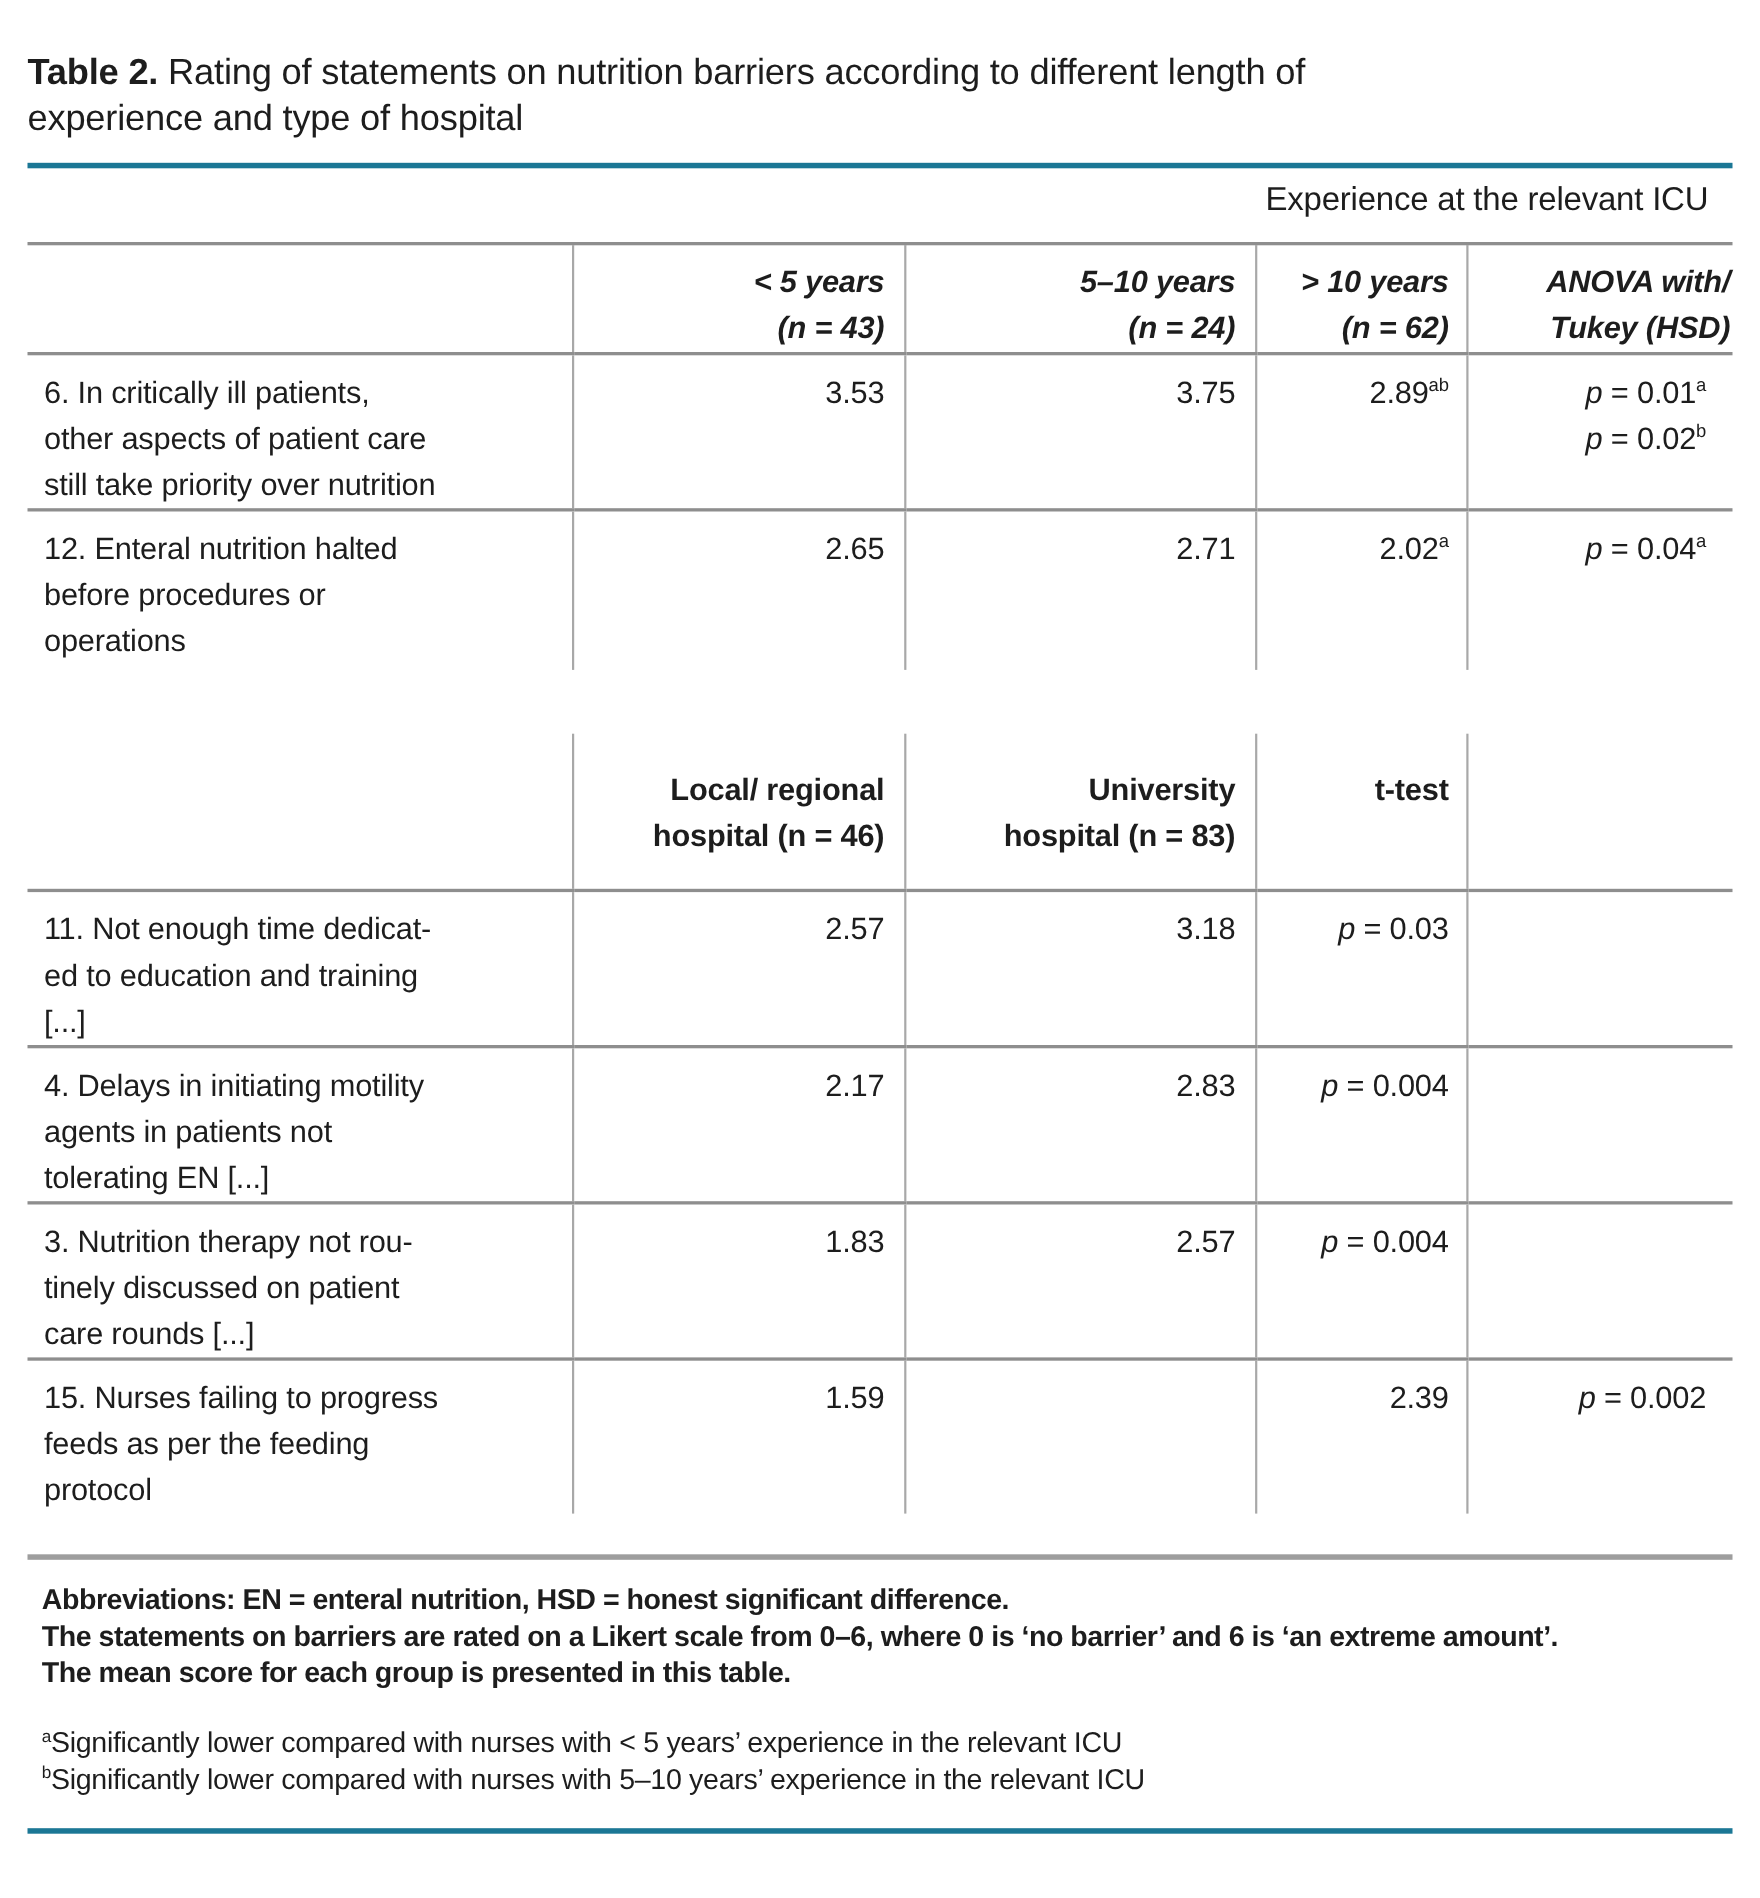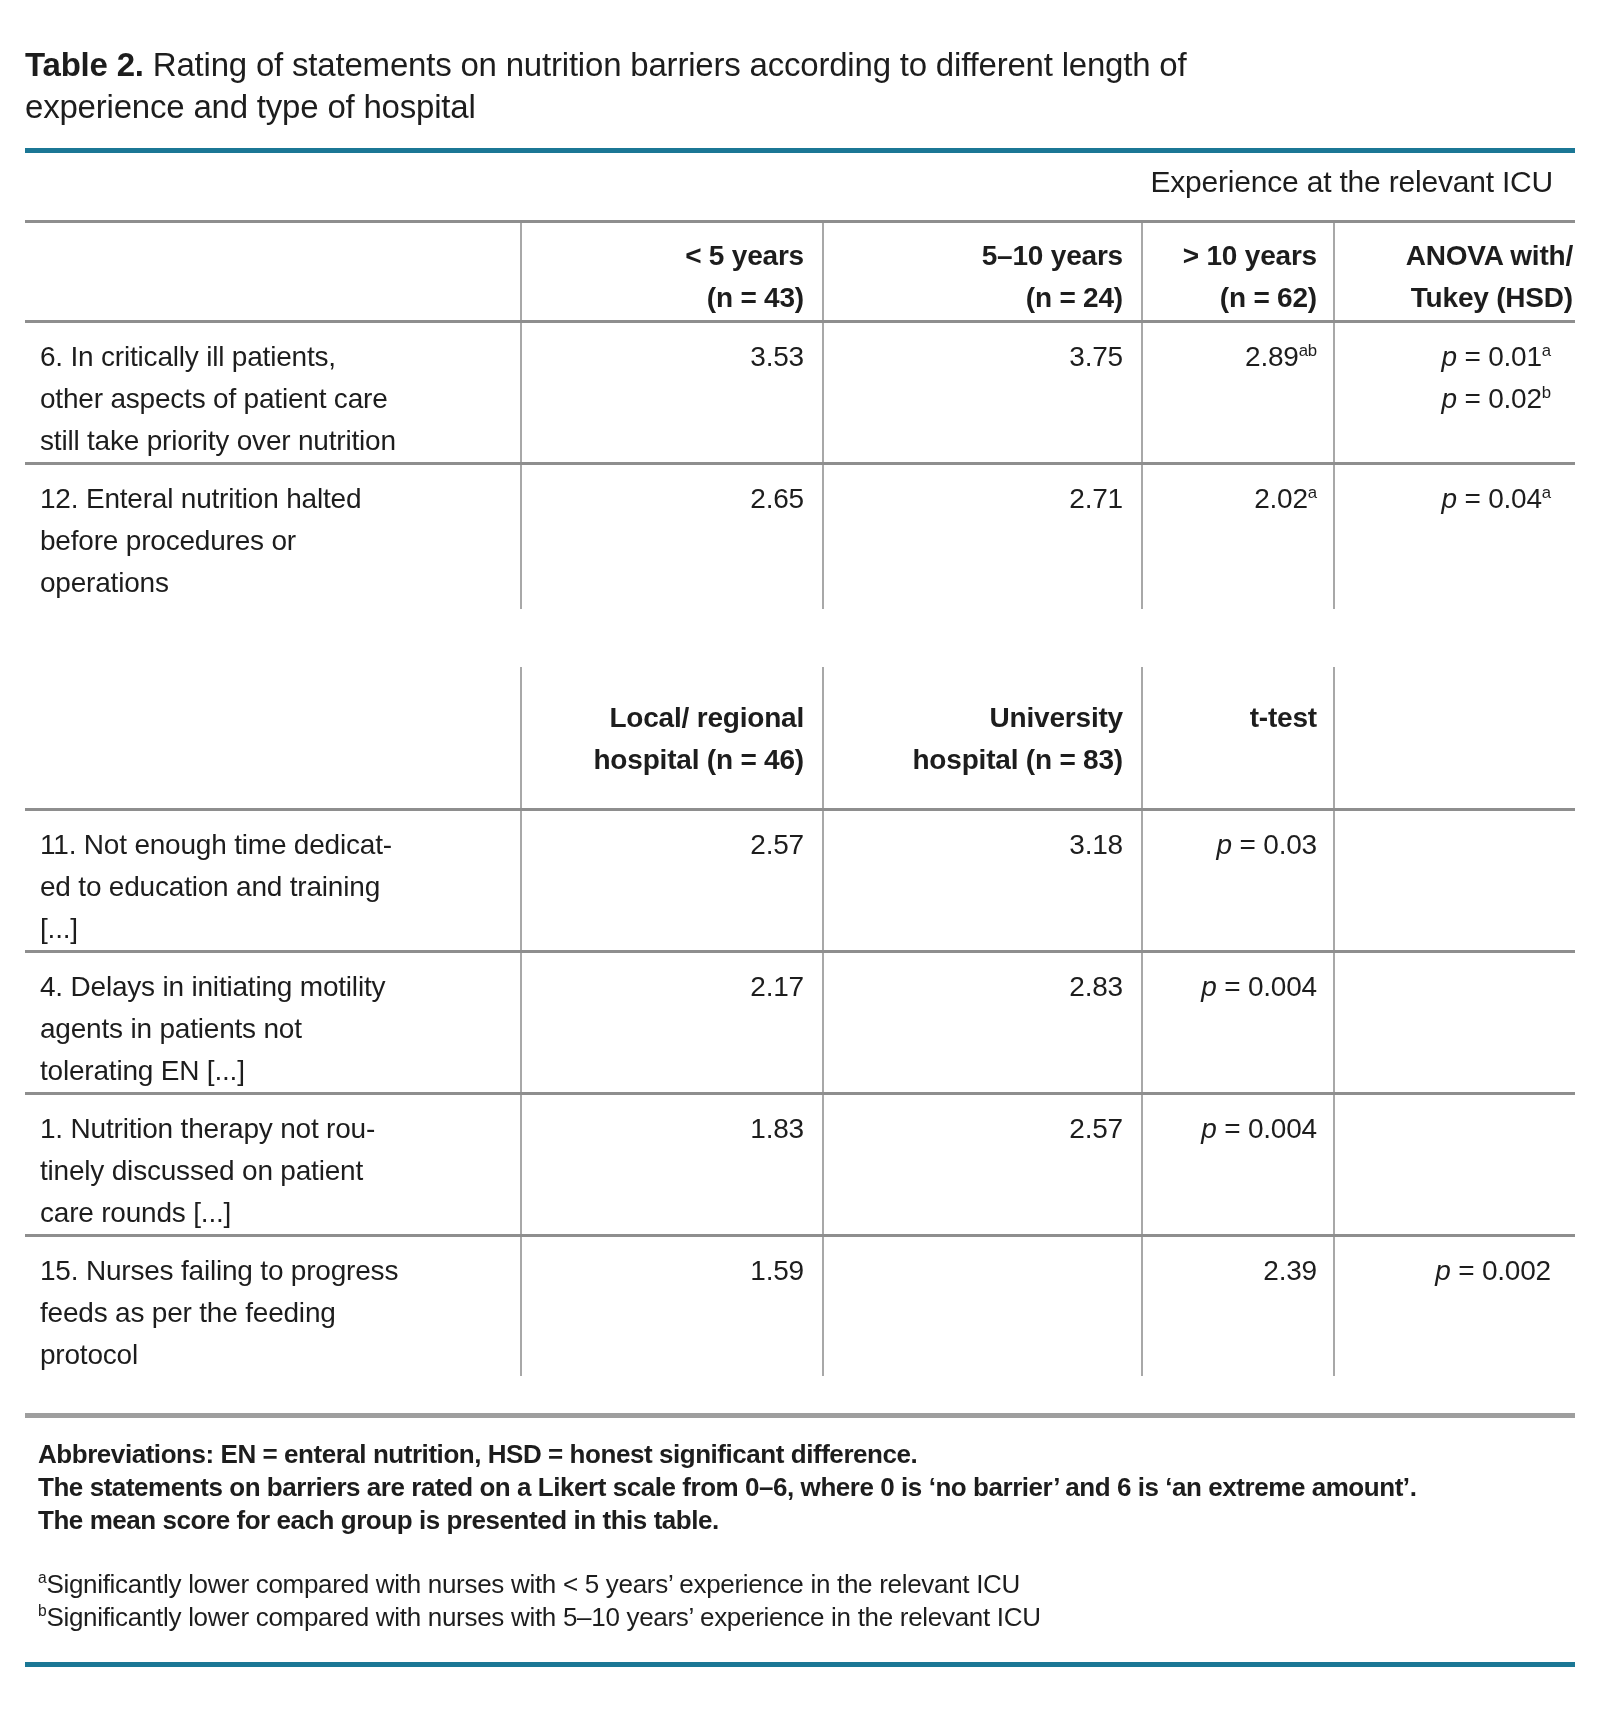--- a/index.html
+++ b/index.html
@@ -34,21 +34,21 @@
 
   table.tbl { border-collapse: collapse; table-layout: fixed; width: 1550px; }
   .tbl th, .tbl td {
     vertical-align: top; font-size: 28px; line-height: 42px;
     padding: 0; margin: 0;
   }
   .tbl th + th, .tbl td + td { border-left: 2px solid var(--border-light); }
   .tbl thead th { font-weight: 700; white-space: pre-line; text-align: right; }
 
   .tbl-exp { margin-top: 22px; border-top: 3px solid var(--border-dark); }
-  .tbl-exp thead th { border-bottom: 3px solid var(--border-dark); height: 100px; padding-top: 12px; }
+  .tbl-exp thead th { border-bottom: 3px solid var(--border-dark); height: 100px; padding-top: 12px; font-style: italic; }
   .tbl-exp tbody tr.exp-r1 td { border-bottom: 3px solid var(--border-dark); height: 140px; }
   .tbl-exp tbody tr.exp-r2 td { height: 145px; }
 
   .tbl-hosp { margin-top: 58px; }
   .tbl-hosp thead th { border-bottom: 3px solid var(--border-dark); height: 143px; padding-top: 30px; }
   .tbl-hosp tbody tr td { height: 140px; }
   .tbl-hosp tbody tr:not(:last-child) td { border-bottom: 3px solid var(--border-dark); }
 
   td.stmt { text-align: left; padding: 13px 10px 0 15px; white-space: pre-line; }
   td.num { text-align: right; padding: 13px 18px 0 0; }
@@ -185,21 +185,21 @@
           <div class="ln"><span class="pit"></span><span>2.83</span><sup></sup></div>
         </td>
         <td class="num pad-c4">
           <div class="ln"><span class="pit">p</span><span> = 0.004</span><sup></sup></div>
         </td>
         <td class="num pad-c5">
           <div class="ln"><span class="pit"></span><span></span><sup></sup></div>
         </td>
       </tr>
       <tr>
-        <td class="stmt">1. Nutrition therapy not rou-
+        <td class="stmt">3. Nutrition therapy not rou-
 tinely discussed on patient
 care rounds [...]</td>
         <td class="num">
           <div class="ln"><span class="pit"></span><span>1.83</span><sup></sup></div>
         </td>
         <td class="num">
           <div class="ln"><span class="pit"></span><span>2.57</span><sup></sup></div>
         </td>
         <td class="num pad-c4">
           <div class="ln"><span class="pit">p</span><span> = 0.004</span><sup></sup></div>

